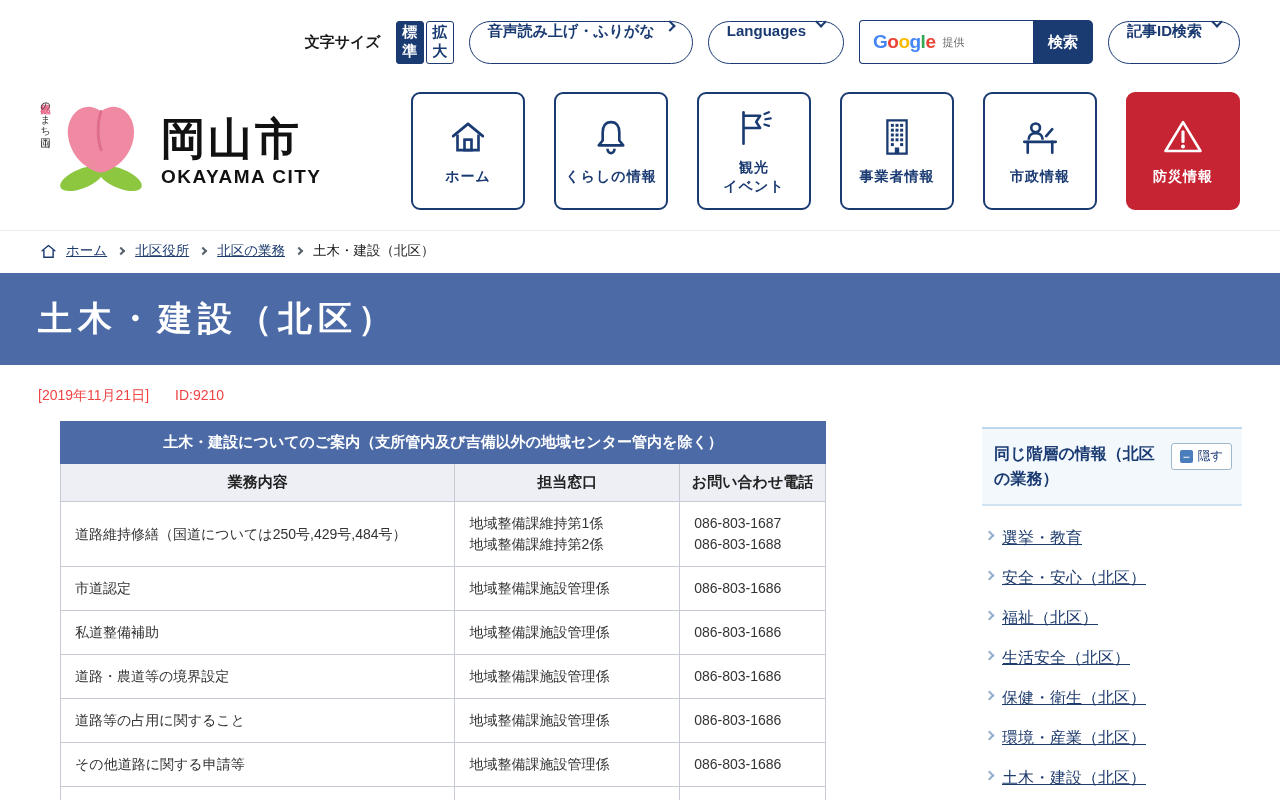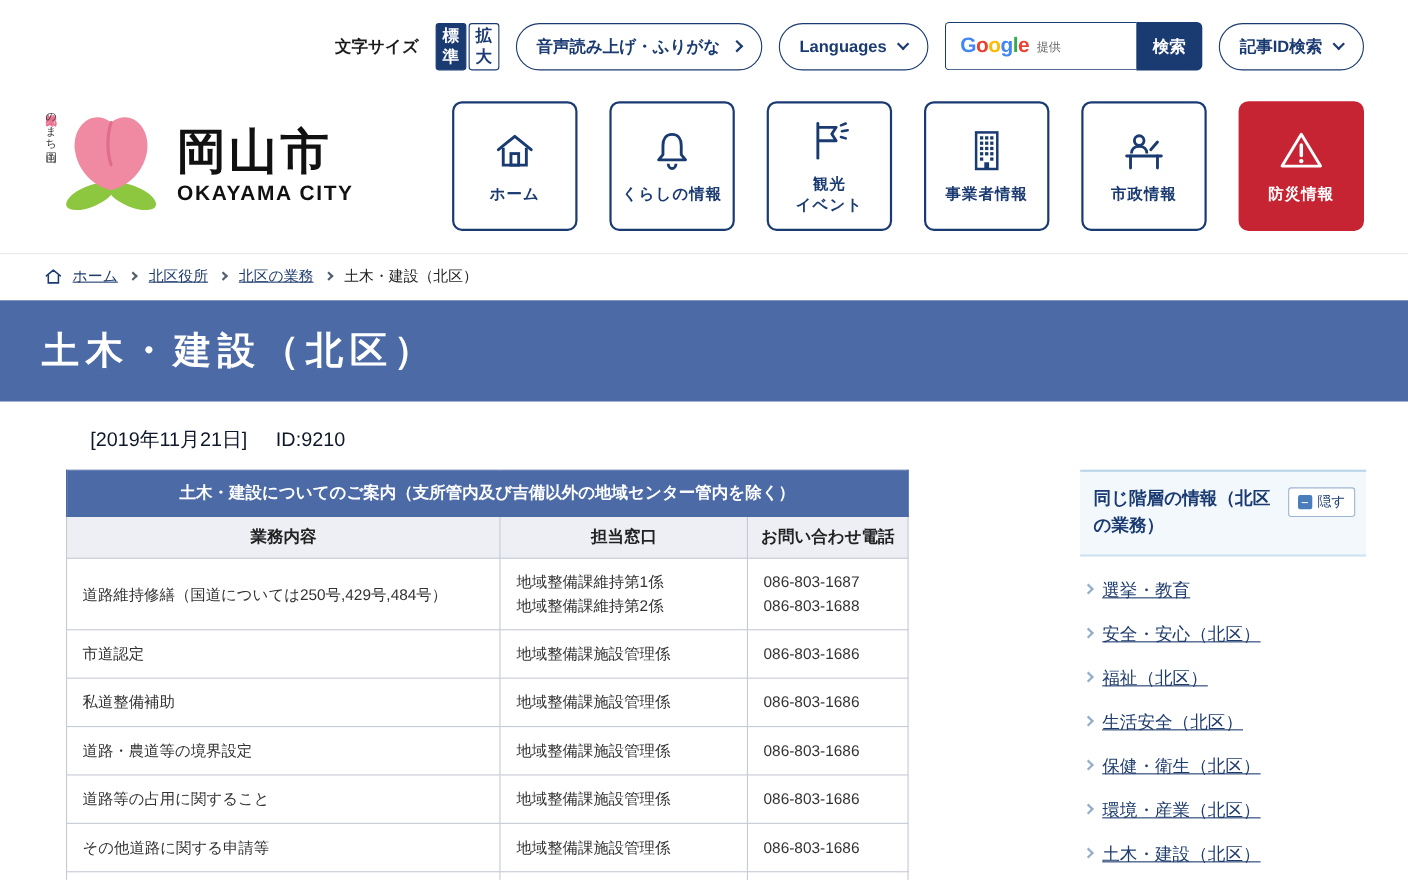--- a/index.html
+++ b/index.html
@@ -15,21 +15,21 @@
   button{font-family:inherit;cursor:pointer;}
   a{cursor:pointer;}
 
   
   .topbar{display:flex;align-items:center;justify-content:flex-end;gap:15px;padding:20px 40px 0;}
   .tb-label{font-size:15px;font-weight:bold;color:#1b1b1b;}
   .size-btns{display:flex;gap:2px;}
   .size-btn{width:28px;height:43px;border:1px solid var(--navy);background:#fff;color:var(--navy);
     font-size:15px;font-weight:bold;border-radius:3px;}
   .size-btn.active{background:var(--navy);color:#fff;}
-  .pill{display:inline-flex;align-items:center;gap:11px;height:43px;padding:0 18px;
+  .pill{display:inline-flex;gap:11px;height:43px;padding:0 18px;
     border:1px solid var(--navy);border-radius:22px;background:#fff;color:var(--navy);
     font-size:15px;font-weight:bold;white-space:nowrap;}
   .chev{display:inline-block;width:8px;height:8px;border-top:2px solid currentColor;border-right:2px solid currentColor;}
   .chev.right{transform:rotate(45deg);}
   .chev.down{transform:rotate(135deg);margin-top:-4px;}
   .chev.sm{width:6px;height:6px;border-width:2px;color:#55606e;margin:0 2px;}
   .chev.side{width:7px;height:7px;color:#92aecb;margin-top:6px;flex:0 0 auto;}
   .search-box{display:flex;height:44px;}
   .search-input{width:174px;border:1px solid var(--navy);border-right:none;border-radius:4px 0 0 4px;
     background:#fff;display:flex;align-items:center;gap:7px;padding:0 13px;cursor:text;}
@@ -64,21 +64,21 @@
   .crumb.current{color:#222;text-decoration:none;}
   .bc-home{display:flex;align-items:center;}
 
   
   .banner{background:var(--banner);height:92px;display:flex;align-items:center;padding:0 38px;}
   .banner h1{color:#fff;font-size:34px;font-weight:bold;letter-spacing:6px;}
 
   
   .content{display:flex;justify-content:space-between;align-items:flex-start;padding:0 38px;}
   .main-col{width:792px;}
-  .meta-line{padding:22px 0 16px;font-size:18px;color:#0f172a;margin-left:44px;}
+  .meta-line{padding:22px 0 16px;font-size:14px;color:#ef4444;}
   .meta-line .date{margin-right:26px;}
 
   table.info{border-collapse:collapse;margin-left:22px;width:766px;}
   .tbl-caption{background:var(--banner);color:#fff;font-size:15px;font-weight:bold;text-align:center;
     padding:11px 8px;border:1px solid var(--banner);}
   table.info th.colhead{background:#edeff5;color:#222;font-size:15px;font-weight:bold;text-align:center;
     padding:9px 8px;border:1px solid var(--border);}
   table.info td{border:1px solid var(--border);padding:11px 14px;font-size:14px;color:#333;line-height:1.5;
     vertical-align:middle;background:#fff;}
 

